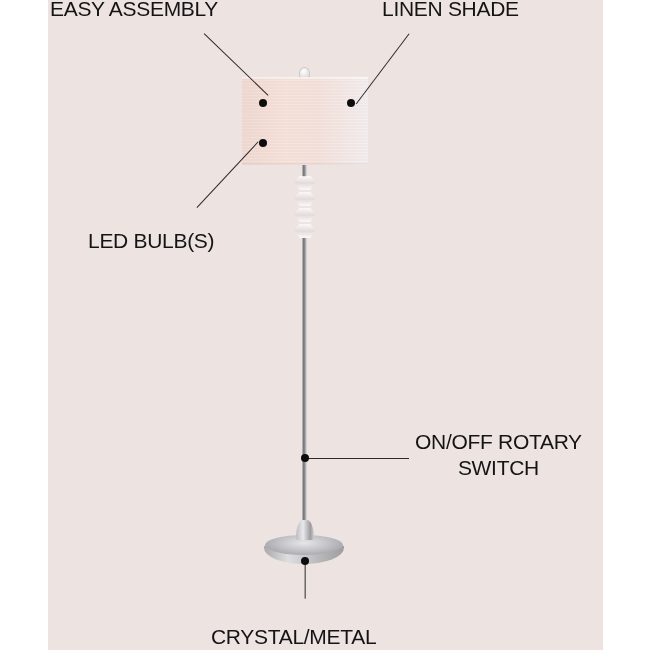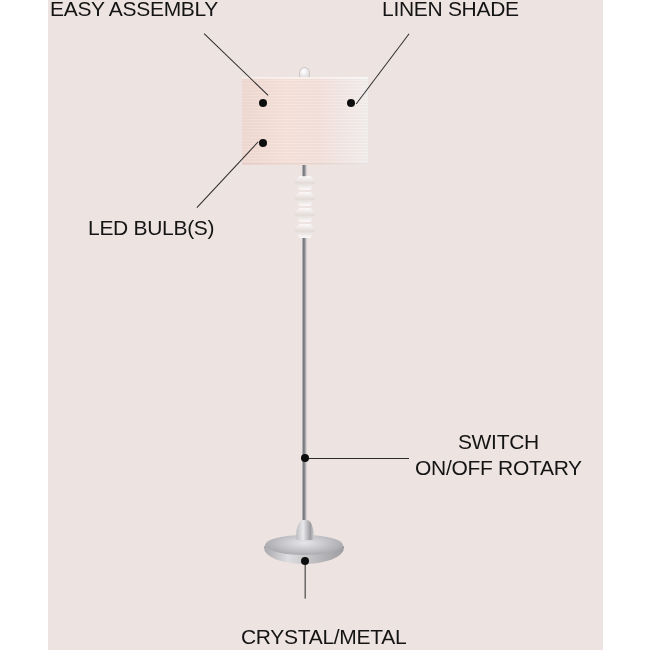--- a/index.html
+++ b/index.html
@@ -88,30 +88,30 @@
 </div>
 <div class="leader" style="left:204px;top:33px;width:89px;transform:rotate(44deg);"></div>
 <div class="dot" style="left:263px;top:103px;"></div>
 
 <div class="label" style="left:382px;top:-4px;">
   <span>LINEN SHADE</span>
 </div>
 <div class="leader" style="left:409px;top:33px;width:88px;transform:rotate(127deg);"></div>
 <div class="dot" style="left:351px;top:103px;"></div>
 
-<div class="label" style="left:88px;top:215px;text-align:right;">
+<div class="label" style="left:88px;top:228px;text-align:right;">
   <div>LED BULB(S)</div>
 </div>
 <div class="leader" style="left:197px;top:207px;width:90px;transform:rotate(-47deg);"></div>
 <div class="dot" style="left:263px;top:143px;"></div>
 
 <div class="label" style="left:415px;top:429px;">
+  <div>ON/OFF ROTARY</div>
   <div>SWITCH</div>
-  <div>ON/OFF ROTARY</div>
 </div>
 <div class="leader" style="left:305px;top:458px;width:104px;"></div>
 <div class="dot" style="left:305px;top:458px;"></div>
 
 <div class="leader" style="left:305px;top:561px;width:37px;transform:rotate(90deg);"></div>
 <div class="dot" style="left:305px;top:561px;"></div>
-<div class="label" style="left:211px;top:624px;margin-left:30px;">
+<div class="label" style="left:211px;top:624px;">
   <span>CRYSTAL/METAL</span>
 </div>
 
 </body></html>

